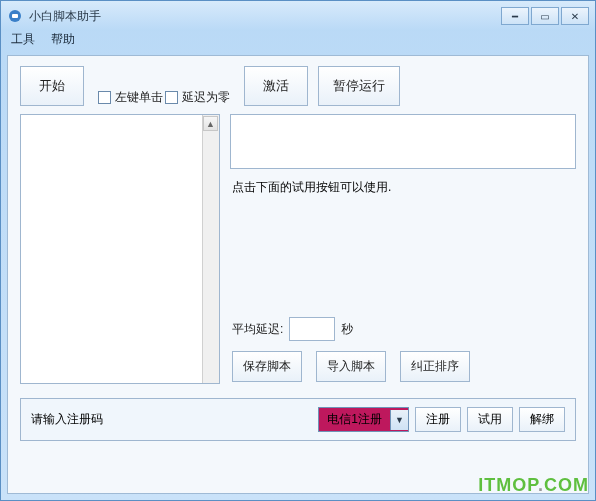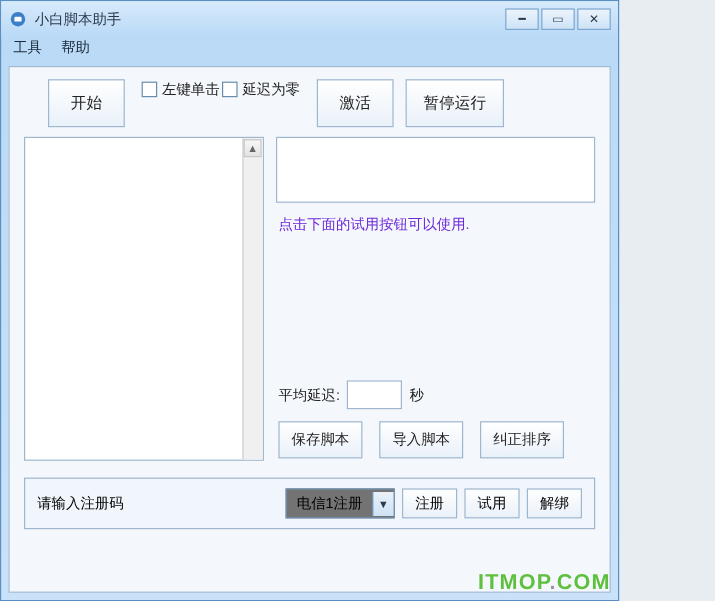--- a/index.html
+++ b/index.html
@@ -1,54 +1,54 @@
 <!DOCTYPE html>
 <html><head>
 <meta charset="utf-8">
 <style>
 * { box-sizing: border-box; font-family: "Microsoft YaHei", SimSun, Arial, sans-serif; }
 body { margin: 0; background: #e8edf2; width: 596px; height: 501px; overflow: hidden; }
 
-.window { width: 516px; height: 501px; background: linear-gradient(#b9d9f6 0%, #c9e2f9 100%); border: 1px solid #5a8fc4; position: relative; }
+.window { width: 596px; height: 501px; background: linear-gradient(#b9d9f6 0%, #c9e2f9 100%); border: 1px solid #5a8fc4; position: relative; }
 
 .titlebar { height: 30px; display: flex; align-items: center; padding: 0 6px; background: linear-gradient(#d7eafb, #b9d9f6); }
 .titlebar .app-icon { width: 16px; height: 16px; margin-right: 6px; display:inline-block; }
 .titlebar .title { font-size: 12px; color: #2a3a4a; flex:1; }
 .win-btns { display:flex; gap:0; }
 .win-btn { width: 28px; height: 18px; border: 1px solid #7fa8d0; background: linear-gradient(#ecf4fc,#cde3f7); display:flex; align-items:center; justify-content:center; font-size:10px; color:#2a3a4a; margin-left:2px; }
 .win-btn.close { border-color:#7fa8d0; }
 
 .menubar { height: 22px; display:flex; padding: 0 10px; gap: 16px; font-size:12px; color:#1a2a3a; }
 .menubar span { cursor:default; }
 
 .client { position:absolute; left:6px; right:6px; top:54px; bottom:6px; background:#f4f8fc; border:1px solid #9fbad5; }
 
-.toolbar { display:flex; align-items:flex-start; padding:10px 12px 8px 12px; gap:10px;margin-left:20px; }
+.toolbar { display:flex; align-items:flex-end; padding:10px 12px 8px 12px; gap:10px; }
 .btn { border:1px solid #9fb6cf; background:linear-gradient(#ffffff,#e9f1f9); font-size:13px; color:#222; padding:10px 14px; cursor:pointer; }
 .btn.wide { padding:10px 18px; }
 .chk-col { display:flex; flex-direction:row; justify-content:center; gap:2px; font-size:12px; color:#222; padding:0 4px; }
 .chk-row { display:flex; align-items:center; gap:4px; }
 .chk-box { width:13px; height:13px; border:1px solid #6a8aab; background:#fff; display:inline-block; }
 
 .midrow { display:flex; padding:0 12px 8px 12px; gap:10px; height:278px; }
 .leftlist { width:200px; border:1px solid #9fb6cf; background:#fff; position:relative; }
 .leftlist .scrollbar { position:absolute; right:0; top:0; width:17px; height:100%; background:#f0f0f0; border-left:1px solid #d0d0d0; }
 .leftlist .thumb { position:absolute; right:1px; top:1px; width:15px; height:15px; background:linear-gradient(#f7f7f7,#e3e3e3); border:1px solid #c7c7c7; display:flex; align-items:center; justify-content:center; font-size:9px; color:#666;}
 .rightcol { flex:1; display:flex; flex-direction:column; }
 .righttop { height:55px; border:1px solid #9fb6cf; background:#fff; }
-.hint { font-size:12px; color:#6d28d9; padding:10px 2px 0 2px; }
+.hint { font-size:12px; color:#000000; padding:10px 2px 0 2px; }
 .spacer { flex:1; }
 .avgrow { display:flex; align-items:center; gap:6px; font-size:12px; color:#222; padding:4px 2px; }
 .avgrow .numbox { width:46px; height:24px; border:1px solid #9fb6cf; background:#fff; }
 .rowbtns { display:flex; gap:14px; padding:6px 2px 2px 2px; }
 .rowbtns .btn { padding:6px 10px; font-size:12px; }
 
 .regbar { margin:6px 12px 10px 12px; border:1px solid #9fb6cf; background:#f0f6fc; display:flex; align-items:center; padding:8px 10px; gap:6px; font-size:12px;justify-content:flex-end; }
 .regbar .regin { flex:1; height:18px; }
-.dropdown { display:flex; align-items:center; border:1px solid #6f93b7; background:#737373; }
+.dropdown { display:flex; align-items:center; border:1px solid #6f93b7; background:#be185d; }
 .dropdown .ddlabel { padding:3px 8px; font-size:12px; white-space:nowrap; }
 .dropdown .ddarrow { width:18px; height:20px; border-left:1px solid #6f93b7; background:linear-gradient(#e9f1f9,#cfe2f4); display:flex; align-items:center; justify-content:center; font-size:9px; color:#2a3a4a;}
 .smallbtn { border:1px solid #9fb6cf; background:linear-gradient(#ffffff,#e9f1f9); font-size:12px; padding:3px 10px; cursor:pointer; }
 
 .watermark { position:absolute; right:6px; bottom:4px; font-size:18px; font-weight:bold; letter-spacing:1px; pointer-events:none; }
 .watermark .g{color:#5fbf3f;} .watermark .d{color:#999;}
 </style>
 </head>
 <body>
 

